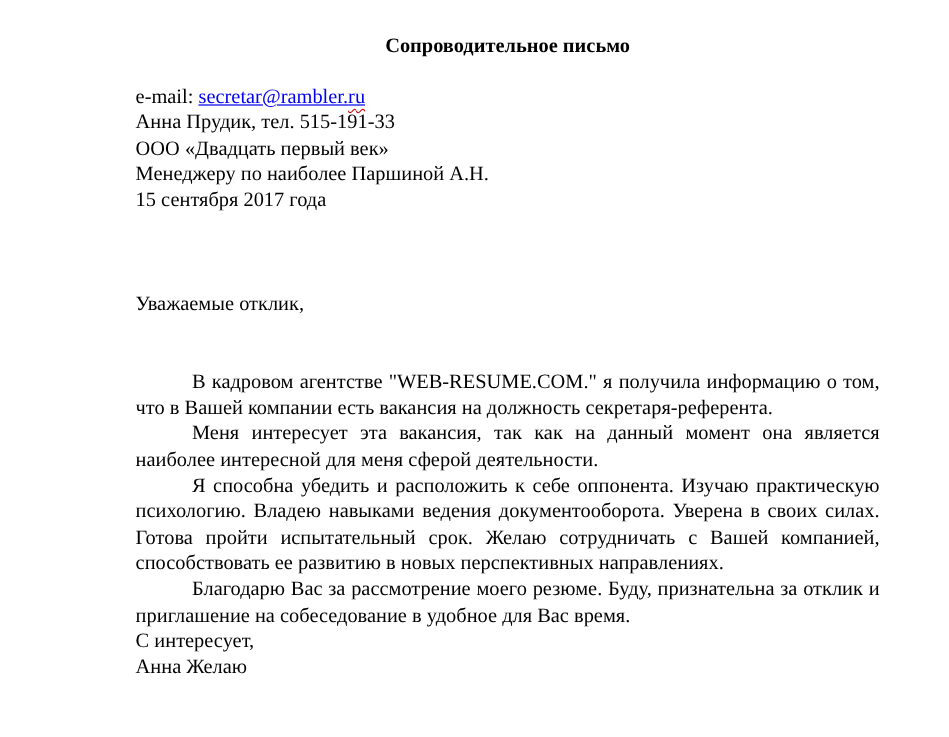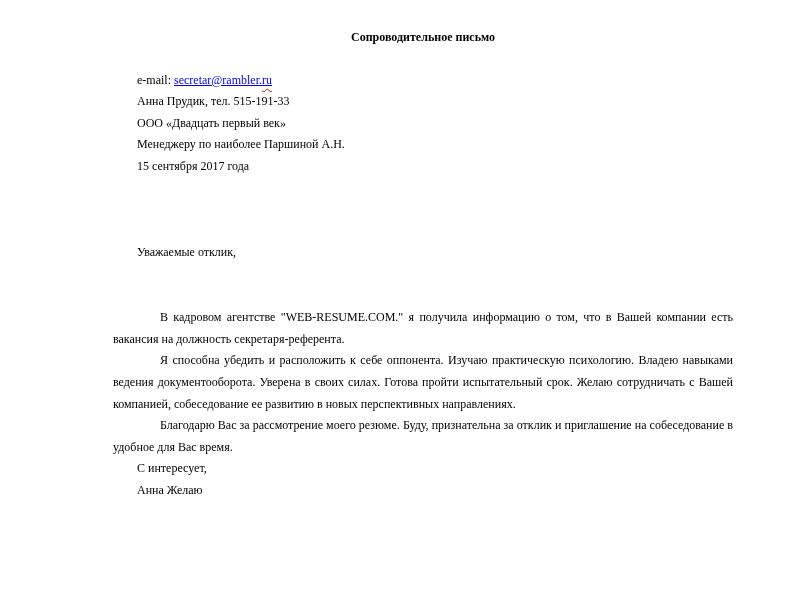--- a/index.html
+++ b/index.html
@@ -11,21 +11,21 @@
       width: 791px;
       height: 614px;
       overflow: hidden;
     }
     .page {
       position: relative;
       width: 791px;
       height: 614px;
       background: #ffffff;
       font-family: "Liberation Serif", "DejaVu Serif", serif;
-      font-size: 12px;
+      font-size: 17px;
       line-height: 21.6px;
       color: #000000;
     }
     .content {
       position: absolute;
       left: 113px;
       top: 0;
       width: 620px;
       padding-top: 26.5px;
       box-sizing: content-box;
@@ -33,21 +33,20 @@
     .title {
       text-align: center;
       font-weight: bold;
     }
     .blank {
       height: 21.6px;
     }
     .line {
       text-align: left;
       white-space: normal;
-      margin-left: 24px;
     }
     p.body-par {
       margin: 0;
       text-align: justify;
       text-indent: 47px;
     }
     .email-link {
       color: var(--link-color, #0000ee);
       text-decoration: underline;
       text-decoration-thickness: 1px;
@@ -82,20 +81,21 @@
     <div class="blank"></div>
     <div class="blank"></div>
     <div class="blank"></div>
 
     <div class="line">Уважаемые отклик,</div>
 
     <div class="blank"></div>
     <div class="blank"></div>
 
     <p class="body-par">В кадровом агентстве "WEB-RESUME.COM."  я получила информацию о том, что в Вашей компании есть вакансия на должность секретаря-референта.</p>
-    <p class="body-par">Я способна убедить и расположить к себе оппонента. Изучаю практическую психологию. Владею навыками ведения документооборота. Уверена в своих силах. Готова пройти испытательный срок. Желаю сотрудничать с Вашей компанией, собеседование ее развитию в новых перспективных направлениях.</p>
+    <p class="body-par">Меня интересует эта вакансия, так как на данный момент она является наиболее интересной для меня сферой деятельности.</p>
+    <p class="body-par">Я способна убедить и расположить к себе оппонента. Изучаю практическую психологию. Владею навыками ведения документооборота. Уверена в своих силах. Готова пройти испытательный срок. Желаю сотрудничать с Вашей компанией, способствовать ее развитию в новых перспективных направлениях.</p>
     <p class="body-par">Благодарю Вас за рассмотрение моего резюме. Буду, признательна за отклик и приглашение на собеседование в удобное для Вас время.</p>
 
     <div class="line">С интересует,</div>
     <div class="line">Анна Желаю</div>
 
   </div>
 </div>
 
 </body></html>

